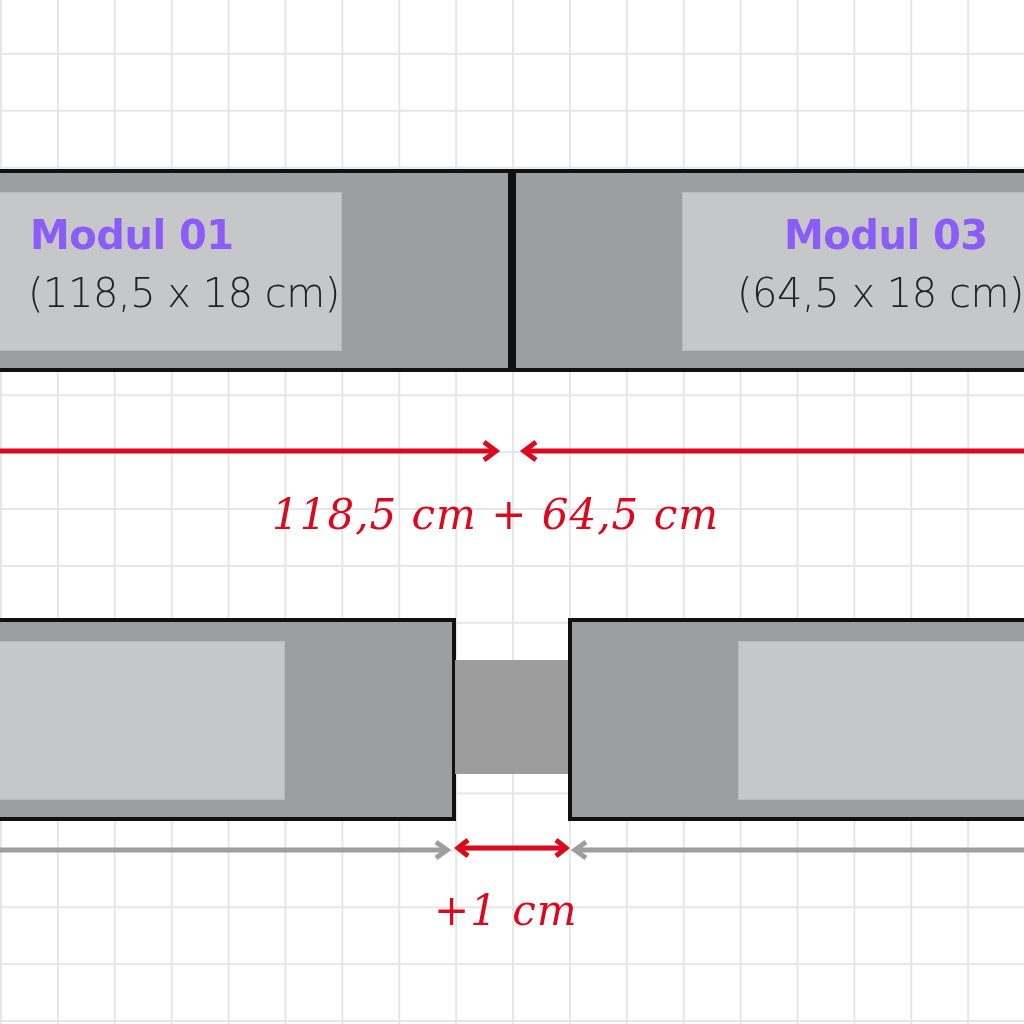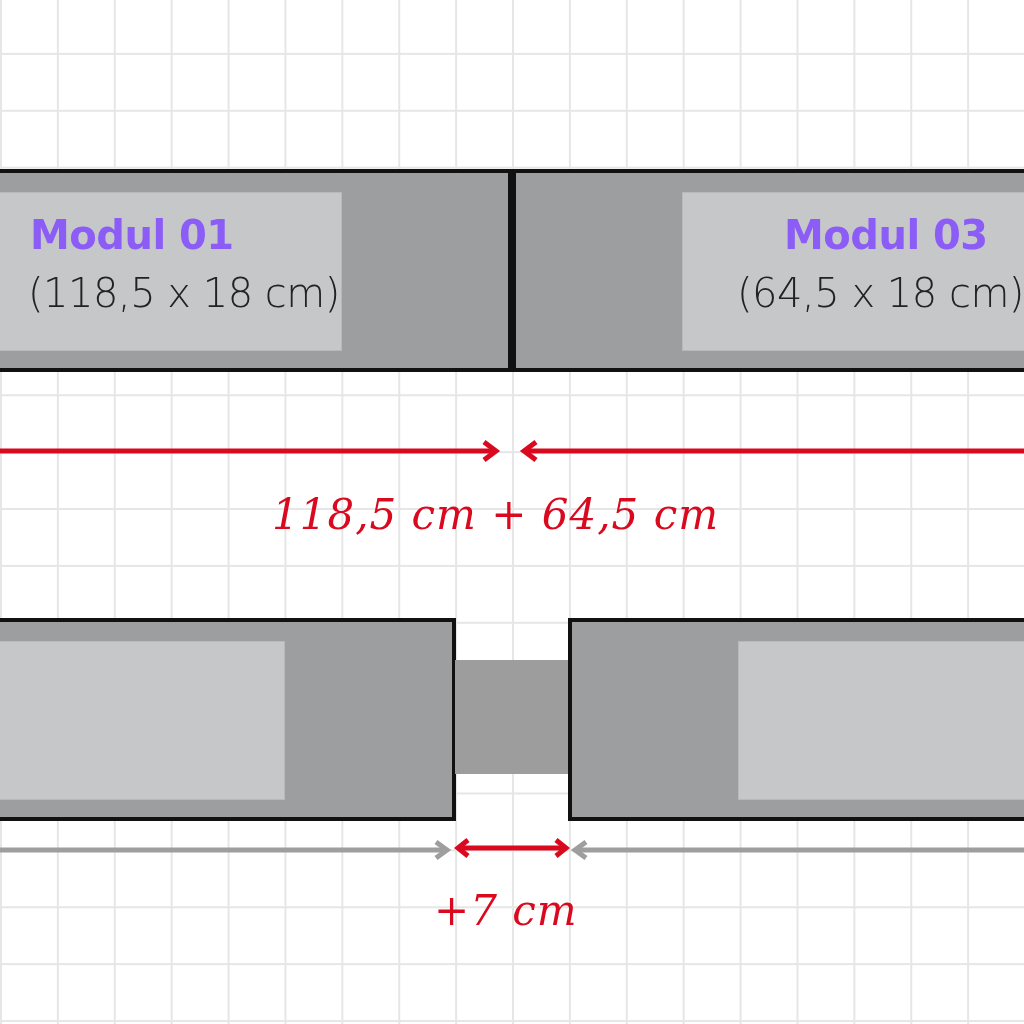--- a/index.html
+++ b/index.html
@@ -83,13 +83,13 @@
   </g>
 
   <g>
     <line x1="460" y1="848" x2="564" y2="848" stroke="#d90a1f" stroke-width="5"></line>
     <polyline points="468,840 458,848 468,856" fill="none" stroke="#d90a1f" stroke-width="5"></polyline>
     <polyline points="556,840 566,848 556,856" fill="none" stroke="#d90a1f" stroke-width="5"></polyline>
   </g>
 </svg>
 
 <div class="hand" style="left:272px; top:490px;">118,5 cm + 64,5 cm</div>
-<div class="hand" style="left:434px; top:886px;">+7 cm</div>
+<div class="hand" style="left:434px; top:886px;">+1 cm</div>
 
 </body></html>

